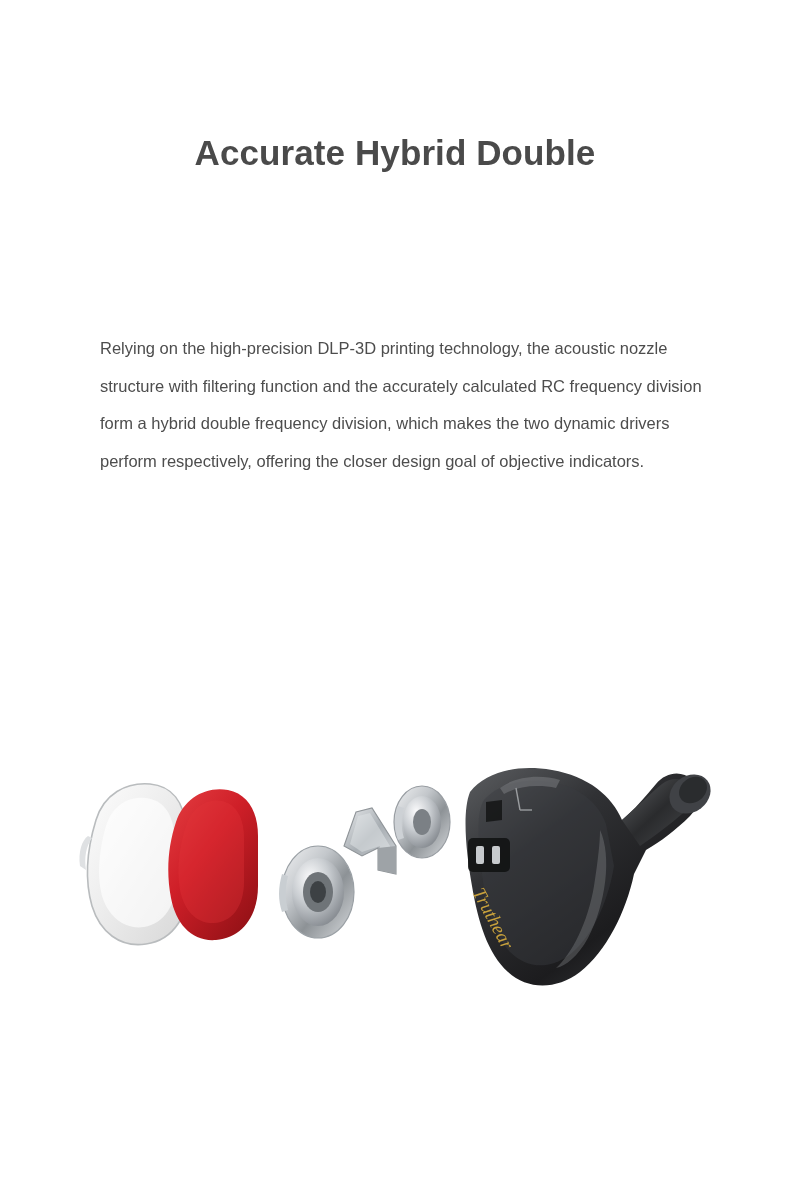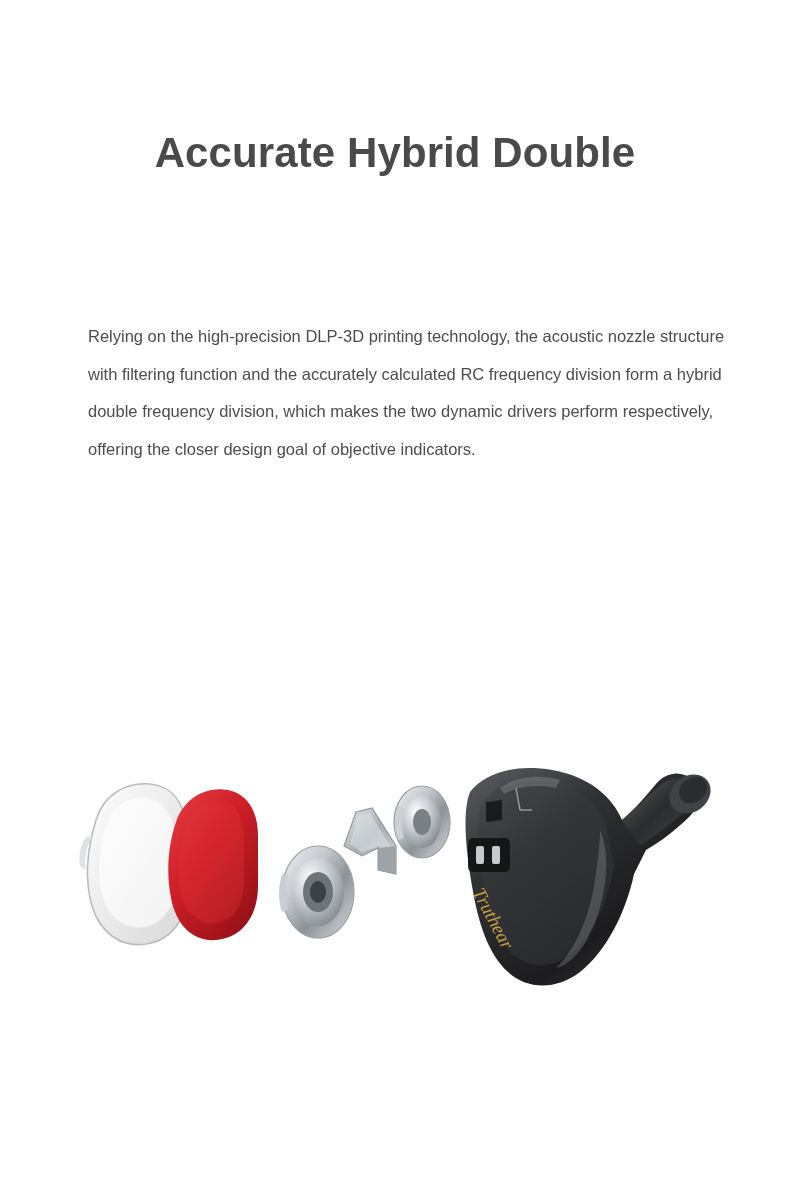--- a/index.html
+++ b/index.html
@@ -20,41 +20,41 @@
     height: 1179px;
     position: relative;
     background: #ffffff;
   }
   .heading {
     position: absolute;
     top: 128px;
     left: 0;
     width: 790px;
     text-align: center;
-    font-size: 42px;
+    font-size: 35px;
     line-height: 49px;
     font-weight: bold;
     color: #4a4a4a;
     letter-spacing: 0.1px;
   }
   .heading .line {
     display: block;
   }
   .body-copy {
     position: absolute;
     top: 318px;
     left: 88px;
     width: 648px;
     font-size: 16.5px;
     line-height: 37.5px;
     color: #4d4d4d;
     font-weight: normal;
   }
   .body-copy p {
-    margin: 0;
+    margin: 12px;
   }
   .product-figure {
     position: absolute;
     left: 0;
     top: 660px;
     width: 790px;
     height: 400px;
   }
   .product-figure svg {
     display: block;

